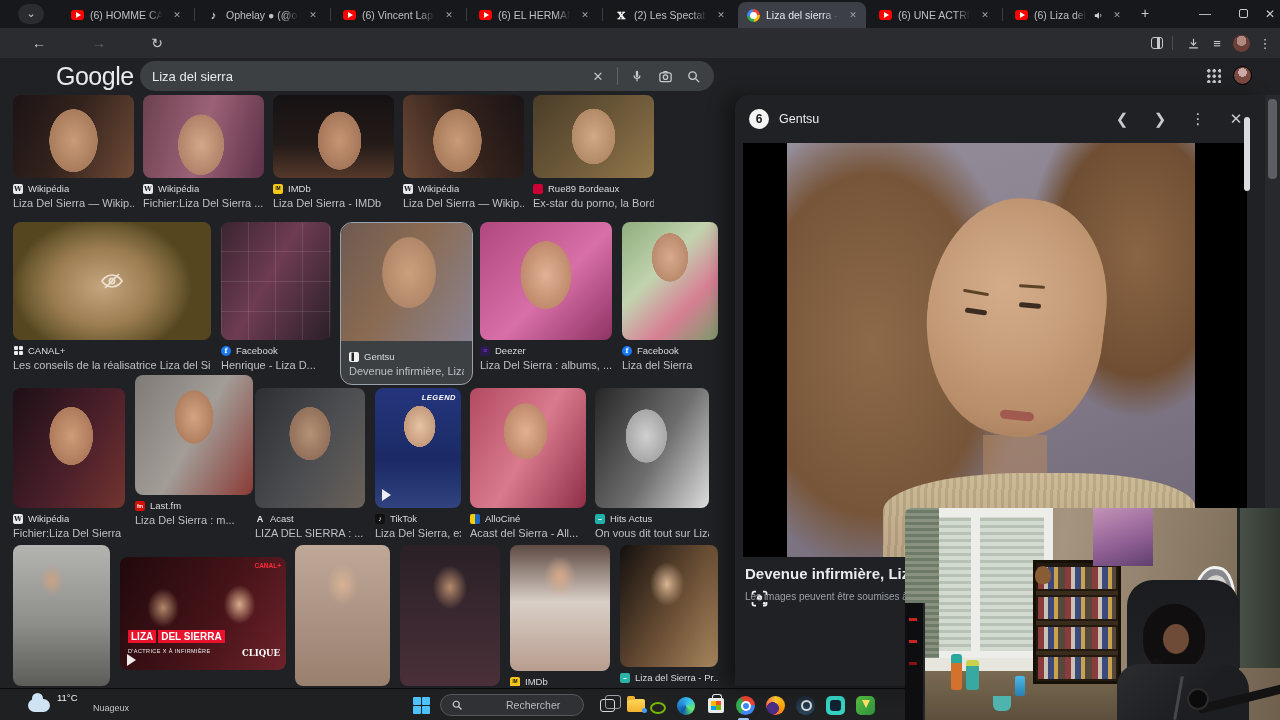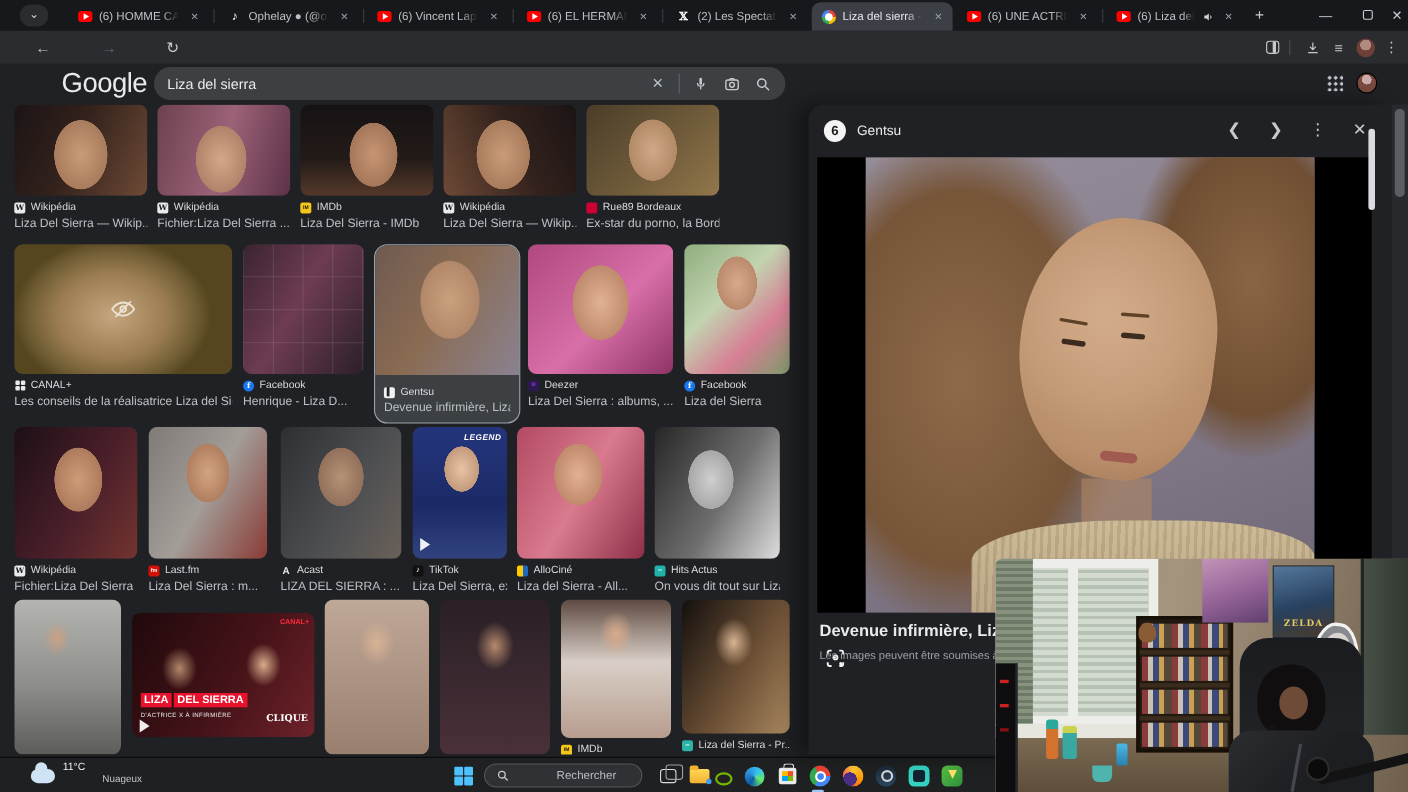--- a/index.html
+++ b/index.html
@@ -423,21 +423,21 @@
     </div>
 
     <div class="result" style="left:13px;top:293px;width:112px">
       <div class="thumb" style="height:120px;background:radial-gradient(36px 48px at 52% 40%,#cf9c79 0%,#ad7a5c 60%,rgba(0,0,0,0) 61%),linear-gradient(120deg,#1d0f16 0%,#4a1f2a 55%,#73342f 100%)"></div>
       <div class="meta">
           <span class="src-ico si-wiki">W</span>
           <span class="src">Wikipédia</span>
         </div>
       <div class="rtitle">Fichier:Liza Del Sierra ...</div>
     </div>
-    <div class="result" style="left:135px;top:293px;width:108px">
+    <div class="result" style="left:135px;top:280px;width:118px">
       <div class="thumb" style="height:120px;background:radial-gradient(32px 44px at 50% 35%,#d3a482 0%,#b07f60 60%,rgba(0,0,0,0) 61%),linear-gradient(120deg,#7e7a76 0%,#a39d98 50%,#8a3b35 100%)"></div>
       <div class="meta">
           <span class="src-ico si-lastfm">fm</span>
           <span class="src">Last.fm</span>
         </div>
       <div class="rtitle">Liza Del Sierra : m...</div>
     </div>
     <div class="result" style="left:255px;top:293px;width:110px">
       <div class="thumb" style="height:120px;background:radial-gradient(34px 44px at 50% 38%,#b59276 0%,#92705a 60%,rgba(0,0,0,0) 61%),linear-gradient(120deg,#2e2f33 0%,#4c4e52 55%,#6a6159 100%)"></div>
       <div class="meta">
@@ -456,21 +456,21 @@
           <span class="src">TikTok</span>
         </div>
       <div class="rtitle">Liza Del Sierra, ex...</div>
     </div>
     <div class="result" style="left:470px;top:293px;width:116px">
       <div class="thumb" style="height:120px;background:radial-gradient(36px 46px at 48% 36%,#e2b191 0%,#c08a6d 60%,rgba(0,0,0,0) 61%),linear-gradient(120deg,#b24a62 0%,#d97a8e 50%,#8e2f48 100%)"></div>
       <div class="meta">
           <span class="src-ico si-allo"></span>
           <span class="src">AlloCiné</span>
         </div>
-      <div class="rtitle">Liza del Sierra - All...</div>
+      <div class="rtitle">Acast del Sierra - All...</div>
     </div>
     <div class="result" style="left:595px;top:293px;width:114px">
       <div class="thumb" style="height:120px;background:radial-gradient(34px 44px at 45% 40%,#cfcfcf 0%,#a8a8a8 60%,rgba(0,0,0,0) 61%),linear-gradient(120deg,#262626 0%,#6e6e6e 55%,#dedede 100%)"></div>
       <div class="meta">
           <span class="src-ico si-hits">–</span>
           <span class="src">Hits Actus</span>
         </div>
       <div class="rtitle">On vous dit tout sur Liza D...</div>
     </div>
 
@@ -621,23 +621,20 @@
       <div class="row" style="top:4px"></div>
         <div class="sep" style="top:28px"></div>
       <div class="row" style="top:34px"></div>
         <div class="sep" style="top:58px"></div>
       <div class="row" style="top:64px"></div>
         <div class="sep" style="top:88px"></div>
       <div class="row" style="top:94px"></div>
     </div>
     <div class="wc-teddy"></div>
     <div class="wc-posterA"></div>
-    <div class="wc-posterB">
-        <span>ZELDA</span>
-      </div>
     <div class="wc-cutout"></div>
     <div class="wc-wardrobe"></div>
     <div class="wc-chair"></div>
     <div class="wc-hair"></div>
     <div class="wc-strand"></div>
     <div class="wc-face"></div>
     <div class="wc-body"></div>
     <div class="wc-zip"></div>
     <div class="wc-micarm"></div>
     <div class="wc-michead"></div>

